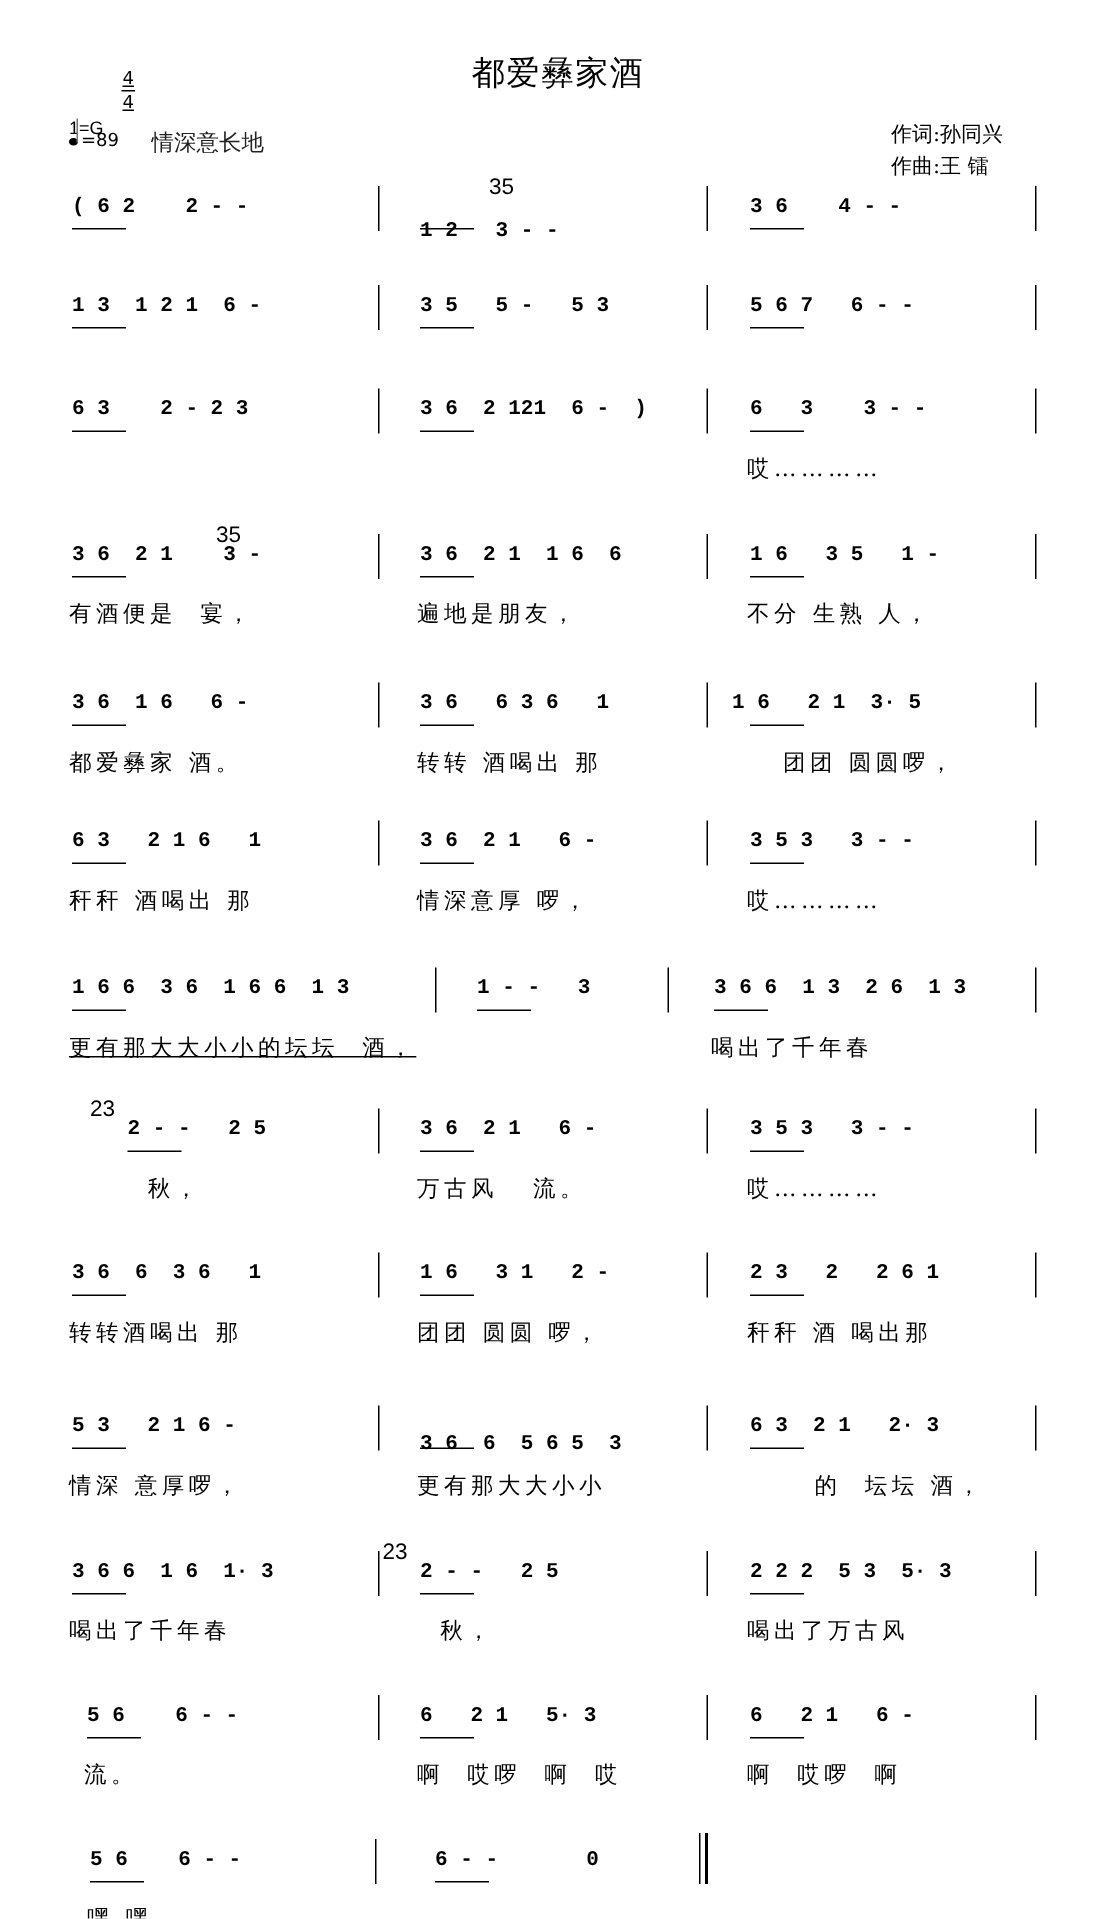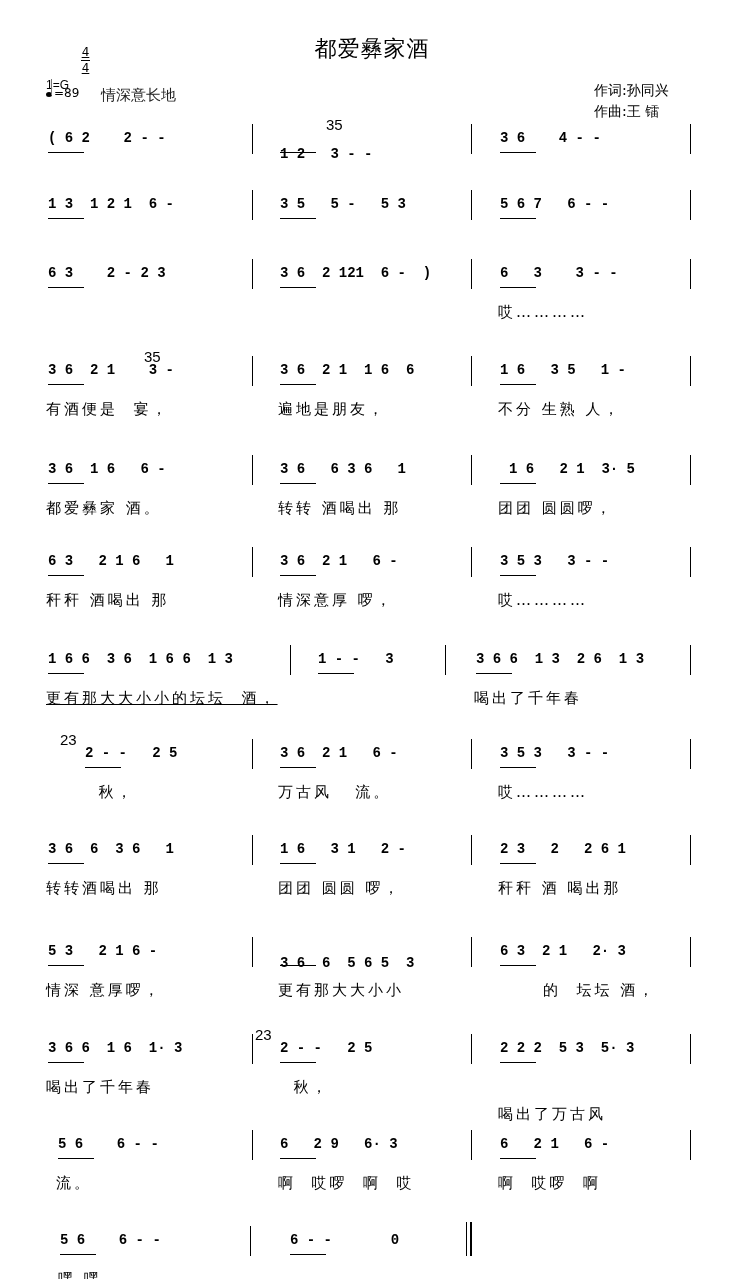--- a/index.html
+++ b/index.html
@@ -91,23 +91,23 @@
       <div class="barline" style="left: 471px; top: -6px;"></div>
       <div class="barline" style="left: 690px; top: -6px;"></div>
     </div>
     <div class="row" style="top: 461px;">
       <div class="notes" style="left: 48px; top: 0px;">3 6  1 6   6 -</div>
       <div class="ul" style="left: 48px; top: 22px; width: 36px;"></div>
       <div class="lyrics" style="left: 46px; top: 38px;">都爱彝家 酒。</div>
       <div class="notes" style="left: 280px; top: 0px;">3 6   6 3 6   1</div>
       <div class="ul" style="left: 280px; top: 22px; width: 36px;"></div>
       <div class="lyrics" style="left: 278px; top: 38px;">转转 酒喝出 那</div>
-      <div class="notes" style="left: 509px; top: 0px;">1 6   2 1  3· 5</div>
-      <div class="ul" style="left: 500px; top: 22px; width: 36px;"></div>
-      <div class="lyrics" style="left: 498px; top: 38px;">团团 圆圆啰，</div>
+      <div class="notes" style="left: 488px; top: 0px;">1 6   2 1  3· 5</div>
+      <div class="ul" style="left: 500px; top: 22px; width: 36px;"></div>
+      <div class="lyrics" style="left: 522px; top: 38px;">团团 圆圆啰，</div>
       <div class="barline" style="left: 252px; top: -6px;"></div>
       <div class="barline" style="left: 471px; top: -6px;"></div>
       <div class="barline" style="left: 690px; top: -6px;"></div>
     </div>
     <div class="row" style="top: 553px;">
       <div class="notes" style="left: 48px; top: 0px;">6 3   2 1 6   1</div>
       <div class="ul" style="left: 48px; top: 22px; width: 36px;"></div>
       <div class="lyrics" style="left: 46px; top: 38px;">秆秆 酒喝出 那</div>
       <div class="notes" style="left: 280px; top: 0px;">3 6  2 1   6 -</div>
       <div class="ul" style="left: 280px; top: 22px; width: 36px;"></div>
@@ -178,30 +178,30 @@
     <div class="row" style="top: 1040px;">
       <div class="notes" style="left: 48px; top: 0px;">3 6 6  1 6  1· 3</div>
       <div class="ul" style="left: 48px; top: 22px; width: 36px;"></div>
       <div class="lyrics" style="left: 46px; top: 38px;">喝出了千年春</div>
       <div class="notes" style="left: 280px; top: 0px;">2 - -   2 5</div>
       <div class="grace" style="left: 255px; top: -14px;">23</div>
       <div class="ul" style="left: 280px; top: 22px; width: 36px;"></div>
       <div class="lyrics" style="left: 278px; top: 38px;">  秋，</div>
       <div class="notes" style="left: 500px; top: 0px;">2 2 2  5 3  5· 3</div>
       <div class="ul" style="left: 500px; top: 22px; width: 36px;"></div>
-      <div class="lyrics" style="left: 498px; top: 38px; margin-top: 27px;">喝出了万古风</div>
+      <div class="lyrics" style="left: 498px; top: 38px;">喝出了万古风</div>
       <div class="barline" style="left: 252px; top: -6px;"></div>
       <div class="barline" style="left: 471px; top: -6px;"></div>
       <div class="barline" style="left: 690px; top: -6px;"></div>
     </div>
     <div class="row" style="top: 1136px;">
       <div class="notes" style="left: 58px; top: 0px;">5 6    6 - -</div>
       <div class="ul" style="left: 58px; top: 22px; width: 36px;"></div>
       <div class="lyrics" style="left: 56px; top: 38px;">流。</div>
-      <div class="notes" style="left: 280px; top: 0px;">6   2 9   6· 3</div>
+      <div class="notes" style="left: 280px; top: 0px;">6   2 1   5· 3</div>
       <div class="ul" style="left: 280px; top: 22px; width: 36px;"></div>
       <div class="lyrics" style="left: 278px; top: 38px;">啊  哎啰  啊  哎</div>
       <div class="notes" style="left: 500px; top: 0px;">6   2 1   6 -</div>
       <div class="ul" style="left: 500px; top: 22px; width: 36px;"></div>
       <div class="lyrics" style="left: 498px; top: 38px;">啊  哎啰  啊</div>
       <div class="barline" style="left: 252px; top: -6px;"></div>
       <div class="barline" style="left: 471px; top: -6px;"></div>
       <div class="barline" style="left: 690px; top: -6px;"></div>
     </div>
     <div class="row" style="top: 1232px;">

